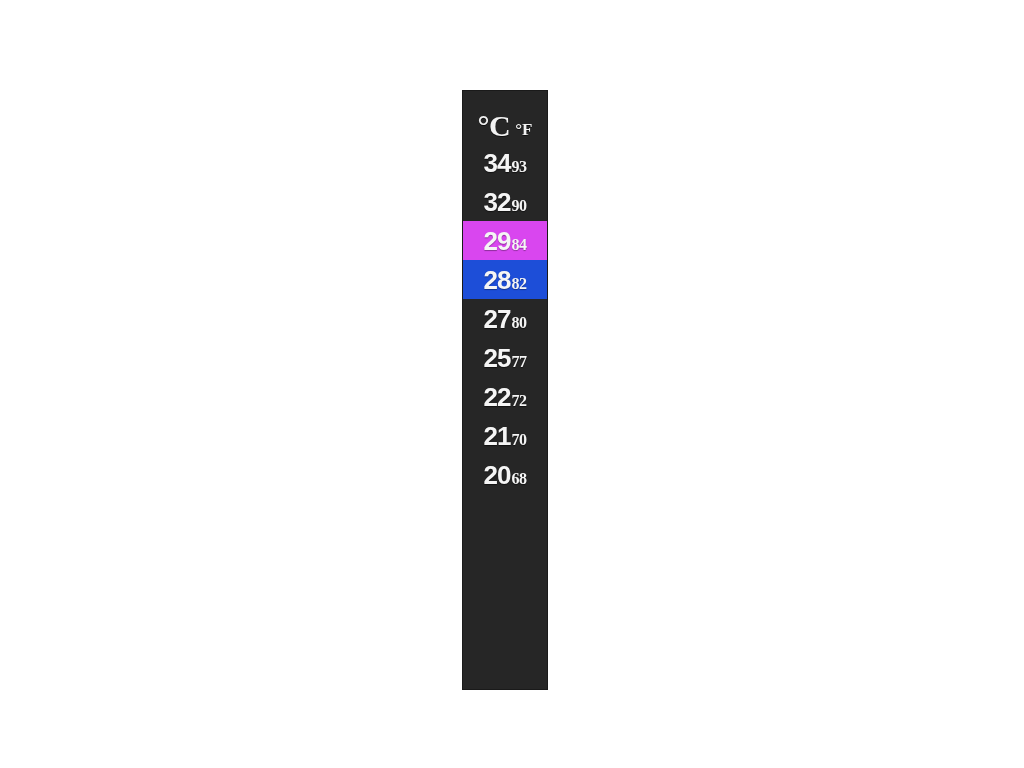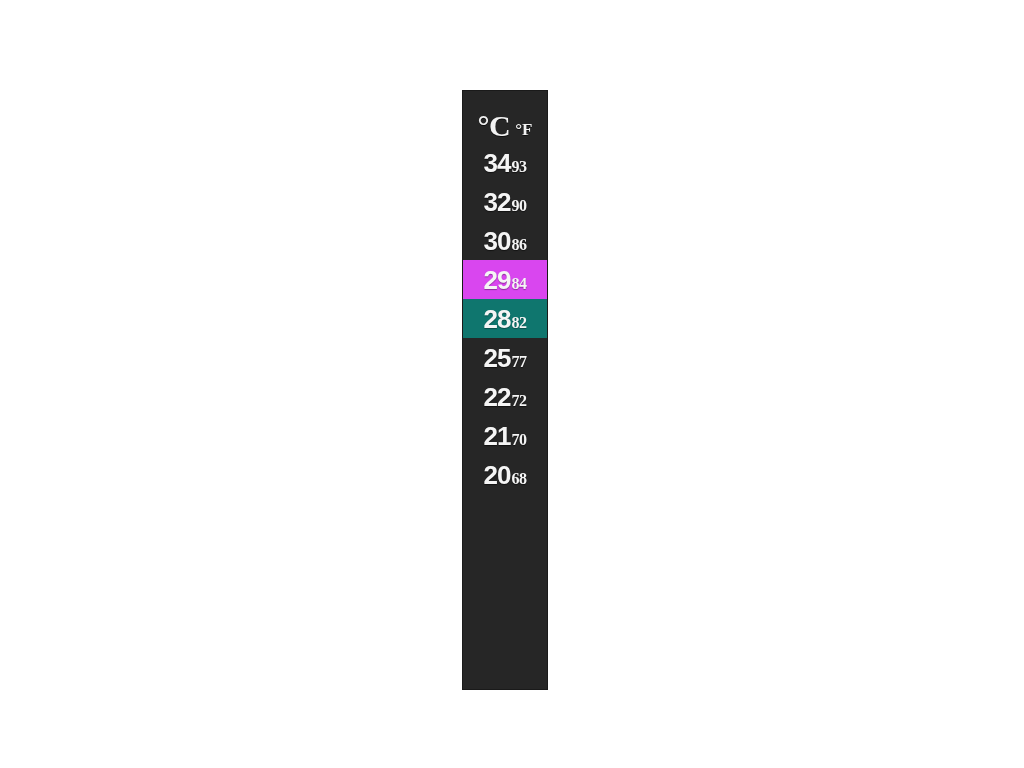--- a/index.html
+++ b/index.html
@@ -105,21 +105,21 @@
     text-shadow: 0 1px 1px rgba(0,0,0,.55);
   }
   .row.lit-green {
     background: #d946ef;
   }
   .row.lit-green .celsius,
   .row.lit-green .fahrenheit {
     text-shadow: 0 1px 1px rgba(0,0,0,.35);
   }
   .row.lit-blue {
-    background: #0f766e;
+    background: #1d4ed8;
   }
   .row.lit-blue .celsius,
   .row.lit-blue .fahrenheit {
     text-shadow: 0 1px 1px rgba(0,0,0,.35);
   }
 </style>
 </head>
 <body>
 
 <div id="stage">
@@ -133,31 +133,31 @@
 
     <div class="rows" id="rows-container">
         <div class="row">
           <span class="celsius">34</span>
           <span class="fahrenheit">93</span>
         </div>
         <div class="row">
           <span class="celsius">32</span>
           <span class="fahrenheit">90</span>
         </div>
-        <div class="row">
-          <span class="celsius">30</span>
-          <span class="fahrenheit">86</span>
-        </div>
         <div class="row lit-green">
           <span class="celsius">29</span>
           <span class="fahrenheit">84</span>
         </div>
         <div class="row lit-blue">
           <span class="celsius">28</span>
           <span class="fahrenheit">82</span>
+        </div>
+        <div class="row">
+          <span class="celsius">27</span>
+          <span class="fahrenheit">80</span>
         </div>
         <div class="row">
           <span class="celsius">25</span>
           <span class="fahrenheit">77</span>
         </div>
         <div class="row">
           <span class="celsius">22</span>
           <span class="fahrenheit">72</span>
         </div>
         <div class="row">

